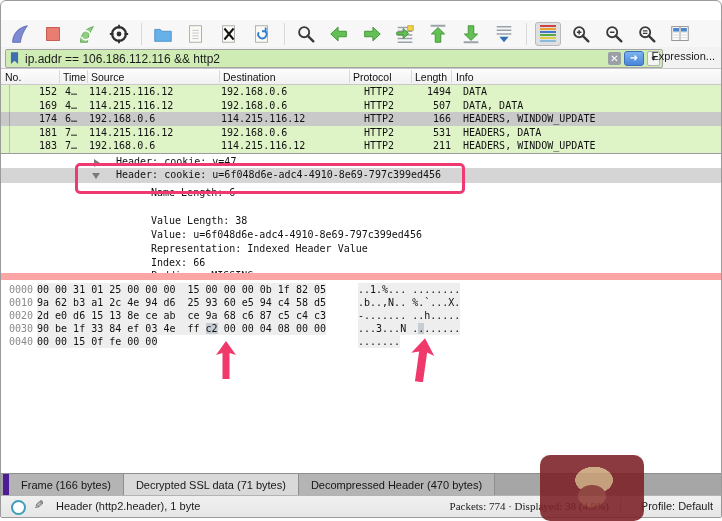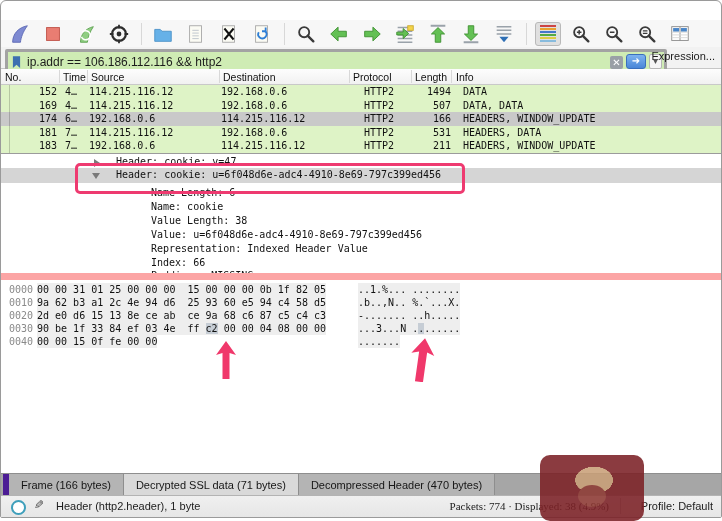--- a/index.html
+++ b/index.html
@@ -14,21 +14,21 @@
   
   .toolbar{position:absolute;left:0;top:19px;width:100%;height:27px;background:#f7f7f7;display:flex;align-items:center;padding-left:6px;box-sizing:border-box;}
   .tbi{width:26px;height:24px;margin-right:7px;display:flex;align-items:center;justify-content:center;flex:0 0 auto;}
   .tbi svg{width:22px;height:22px;}
   .tbi.pressed{background:#e0e0e0;border:1px solid #b9b9b9;border-radius:3px;width:26px;height:24px;box-sizing:border-box;}
   .tsep{width:1px;height:22px;background:#d8d8d8;margin:0 8px 0 2px;flex:0 0 auto;}
   .colorbars{display:flex;flex-direction:column;gap:1px;width:16px;}
   .colorbars i{height:2px;display:block;}
   
   .filterbar{position:absolute;left:0;top:46px;width:100%;height:22px;background:#f2f2f2;border-bottom:1px solid #c6c6c6;box-sizing:border-box;}
-  .filter-input{position:absolute;left:4px;top:2px;width:656px;height:17px;background:#cfecb4;border:3px solid #a3a3a3;border-radius:2px;display:flex;align-items:flex-end;}
+  .filter-input{position:absolute;left:4px;top:2px;width:656px;height:17px;background:#cfecb4;border:1px solid #a3a3a3;border-radius:2px;display:flex;align-items:center;}
   .filter-text{font-size:12px;color:#1c1c1c;margin-left:6px;flex:1;white-space:nowrap;overflow:hidden;}
   .bookmark{width:9px;height:13px;margin-left:4px;flex:0 0 auto;}
   .fclear{width:13px;height:13px;background:#9aa0a6;border-radius:2px;color:#fff;font-size:10px;line-height:13px;text-align:center;margin-right:3px;flex:0 0 auto;}
   .fapply{width:18px;height:13px;background:linear-gradient(#7db3ef,#4a86d8);border:1px solid #3a6fbd;border-radius:3px;color:#fff;font-size:10px;line-height:12px;text-align:center;margin-right:3px;flex:0 0 auto;}
   .fcaret{width:11px;height:13px;border:1px solid #b5b5b5;border-radius:2px;background:#f5f5f5;color:#555;font-size:7px;line-height:13px;text-align:center;margin-right:2px;flex:0 0 auto;}
   .expr{position:absolute;right:6px;top:3px;font-size:11px;color:#1c1c1c;}
   
   .plist-header{position:absolute;left:0;top:68px;width:100%;height:16px;background:linear-gradient(#fdfdfd,#f1f1f1);border-bottom:1px solid #c9c9c9;box-sizing:border-box;font-size:10.5px;color:#111;}
   .plist-header span{position:absolute;top:2px;}
   .hsep{position:absolute;top:1px;width:1px;height:13px;background:#d8d8d8;}
@@ -301,23 +301,20 @@
         <i class="tri right"></i>
         <span class="txt1">Header: cookie: v=47</span>
       </div>
     <div class="drow dsel" style="top:14px">
         <i class="tri down"></i>
         <span class="txt1">Header: cookie: u=6f048d6e-adc4-4910-8e69-797c399ed456</span>
       </div>
     <div class="drow" style="top:32px">
         <span class="txt2">Name Length: 6</span>
       </div>
-    <div class="drow" style="top:46px">
-        <span class="txt2">Name: cookie</span>
-      </div>
     <div class="drow" style="top:60px">
         <span class="txt2">Value Length: 38</span>
       </div>
     <div class="drow" style="top:74px">
         <span class="txt2">Value: u=6f048d6e-adc4-4910-8e69-797c399ed456</span>
       </div>
     <div class="drow" style="top:88px">
         <span class="txt2">Representation: Indexed Header Value</span>
       </div>
     <div class="drow" style="top:102px">

